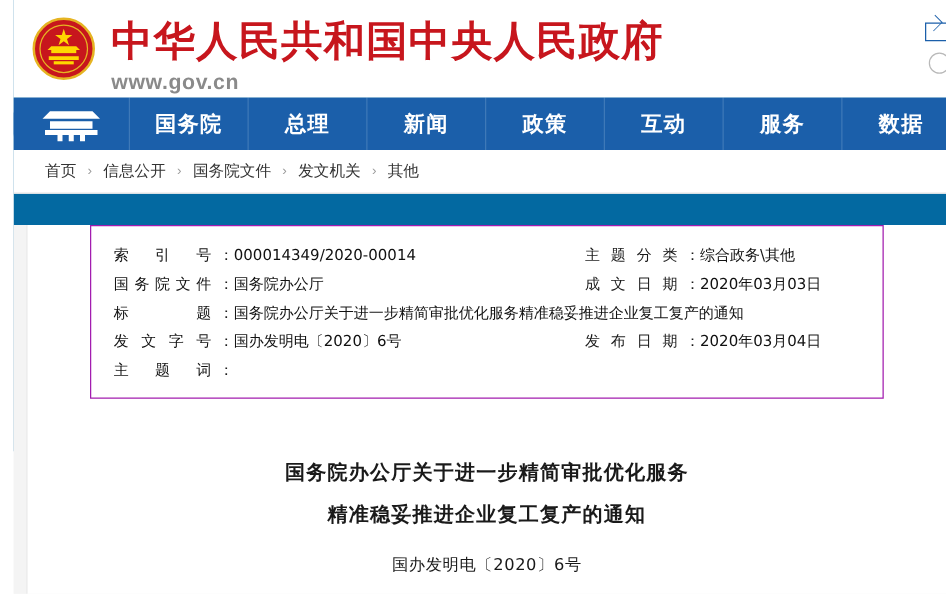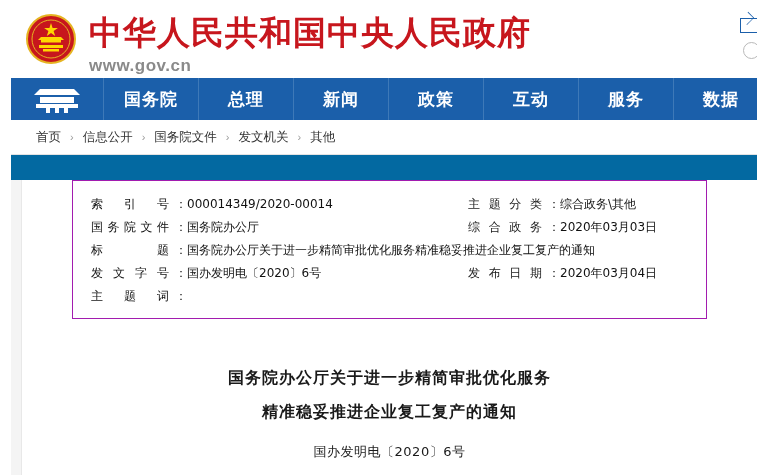--- a/index.html
+++ b/index.html
@@ -312,21 +312,21 @@
             <td class="meta-colon">：</td>
             <td class="meta-value">000014349/2020-00014</td>
             <td class="meta-label-r">主题分类</td>
             <td class="meta-colon">：</td>
             <td class="meta-value-r">综合政务\其他</td>
           </tr>
           <tr>
             <td class="meta-label">国务院文件</td>
             <td class="meta-colon">：</td>
             <td class="meta-value">国务院办公厅</td>
-            <td class="meta-label-r">综合政务</td>
+            <td class="meta-label-r">成文日期</td>
             <td class="meta-colon">：</td>
             <td class="meta-value-r">2020年03月03日</td>
           </tr>
           <tr>
             <td class="meta-label">标题</td>
             <td class="meta-colon">：</td>
             <td class="meta-full" colspan="4">国务院办公厅关于进一步精简审批优化服务精准稳妥推进企业复工复产的通知</td>
           </tr>
           <tr>
             <td class="meta-label">发文字号</td>

